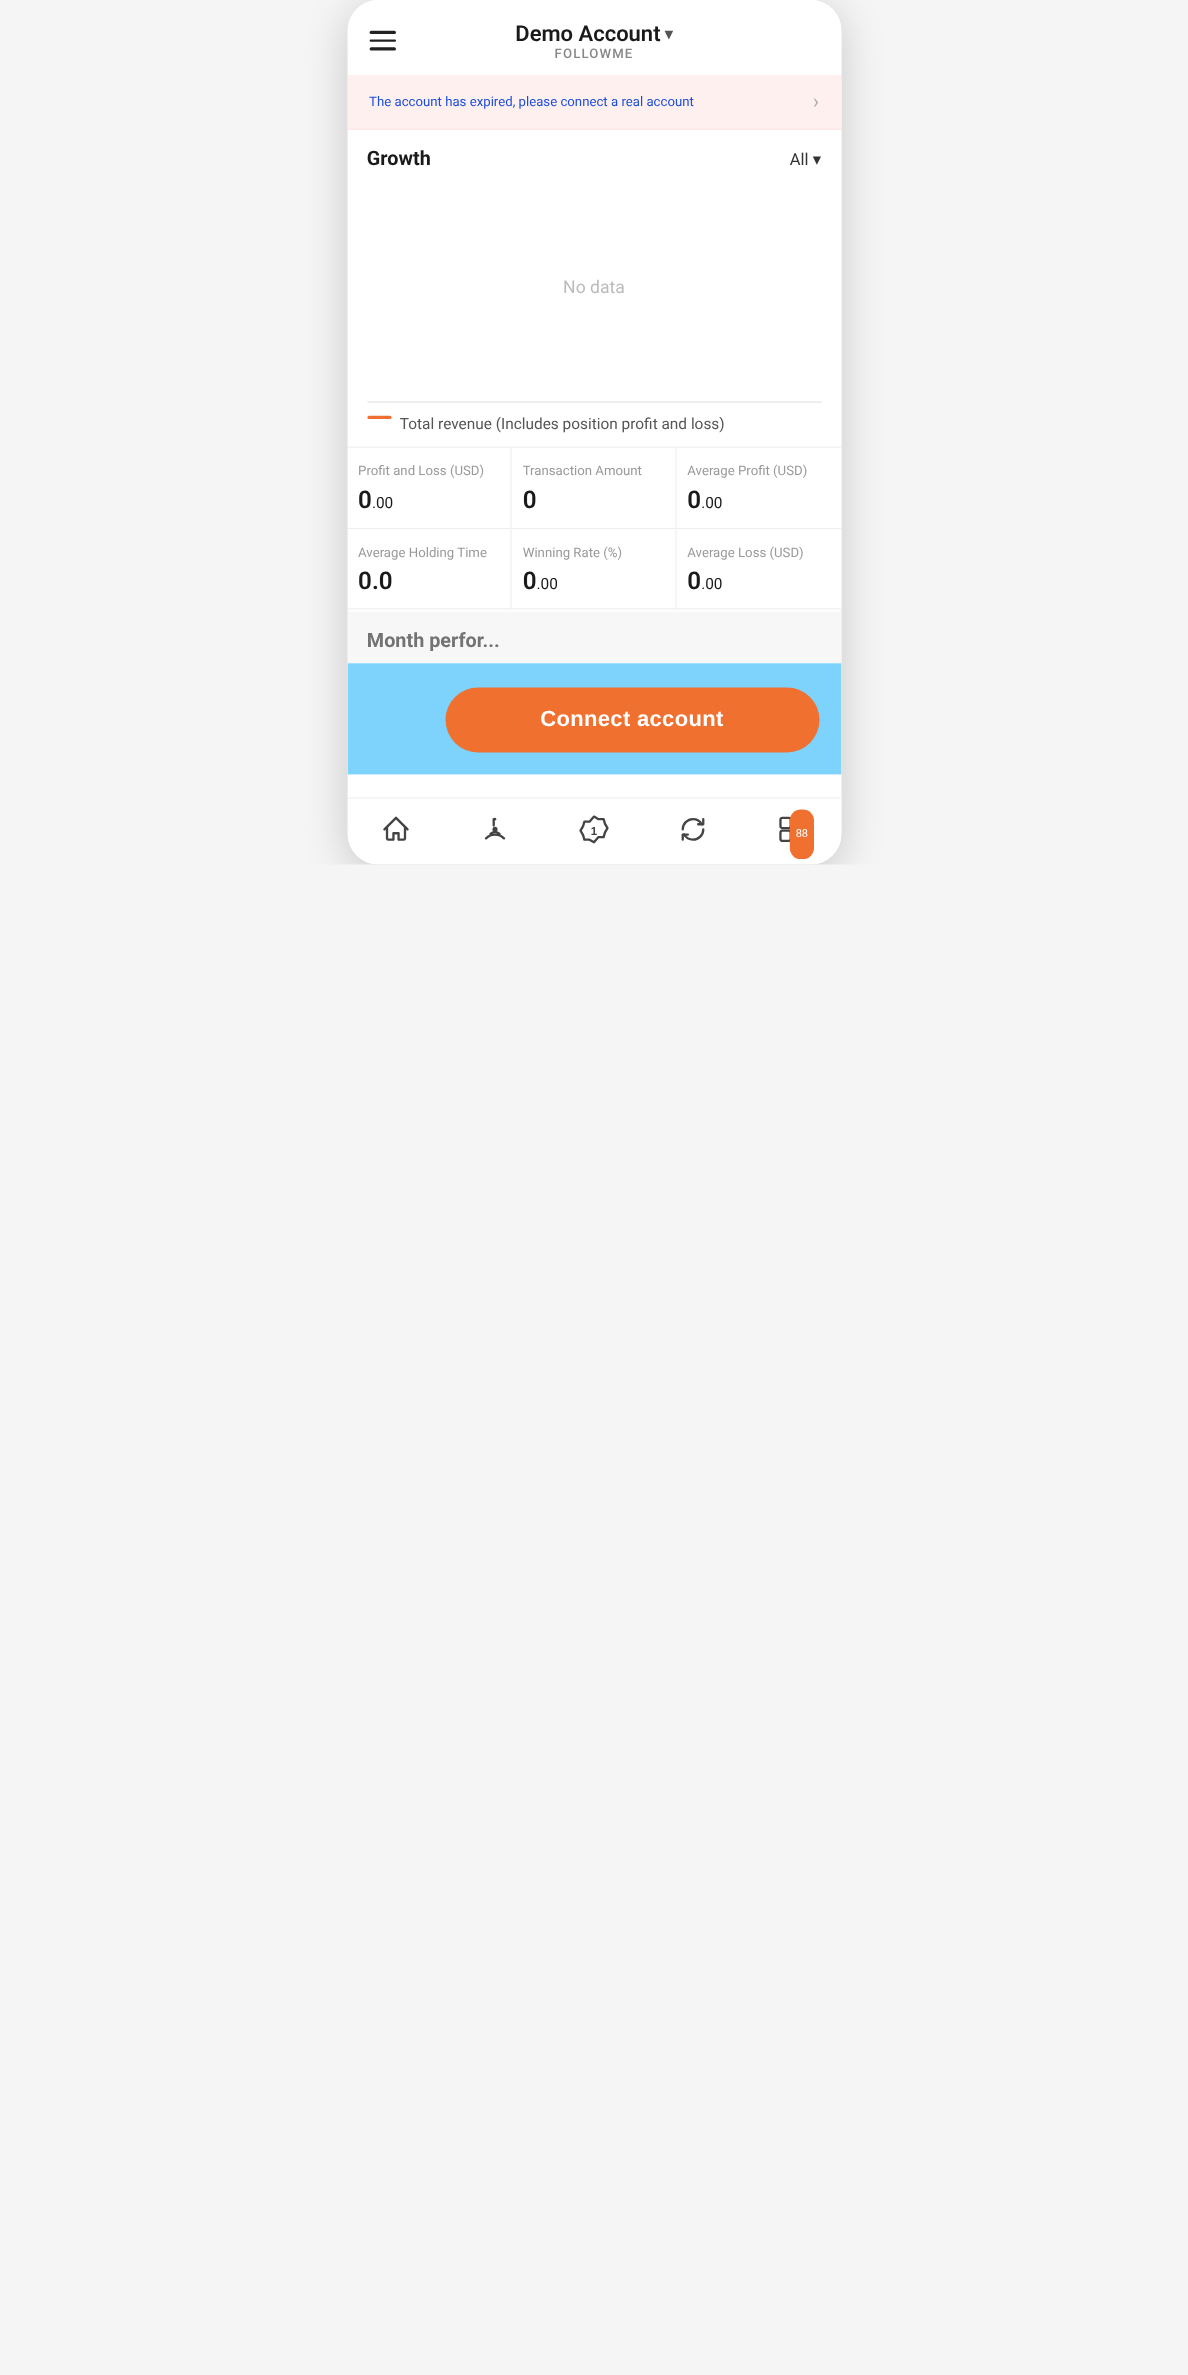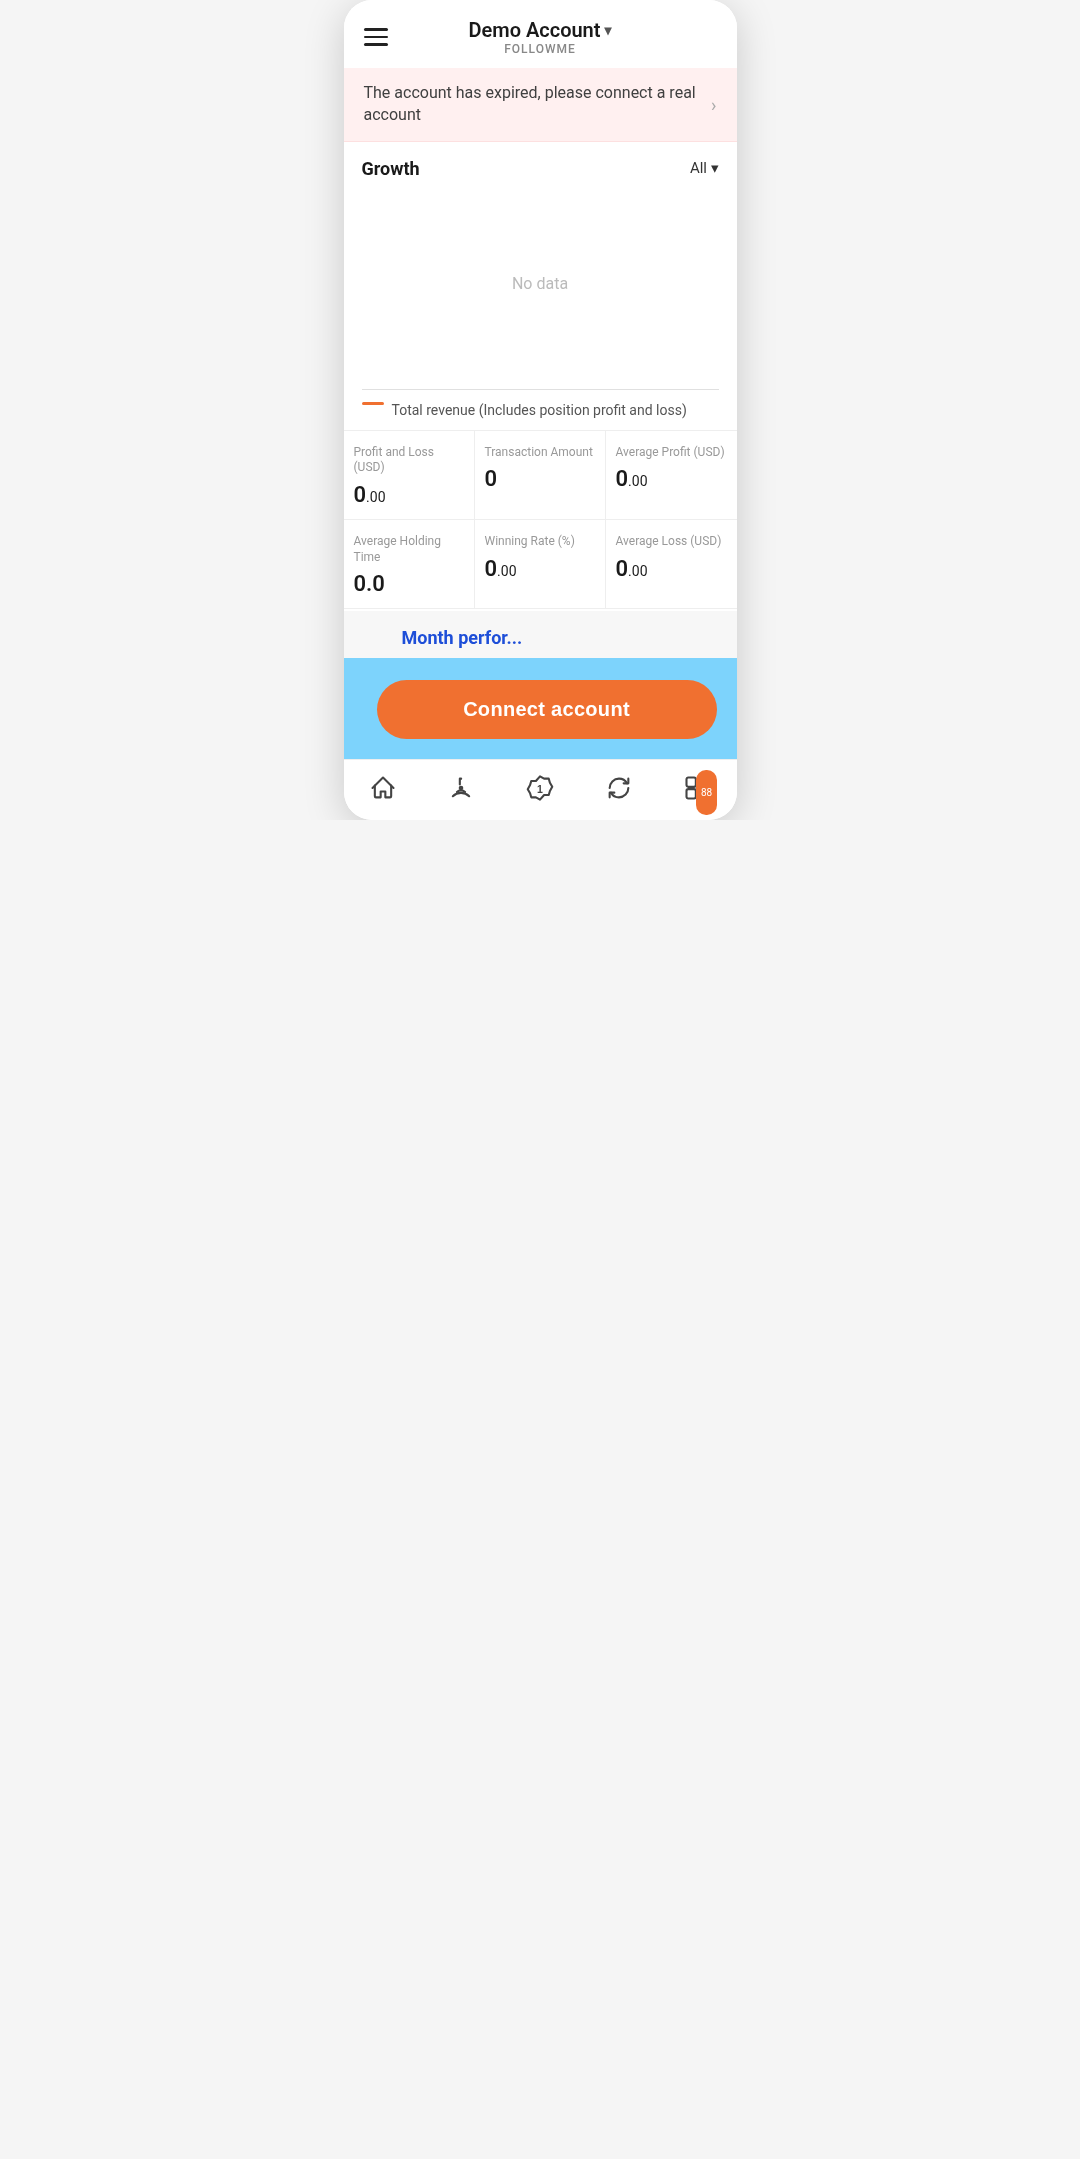--- a/index.html
+++ b/index.html
@@ -5,21 +5,21 @@
   <style>
     * { box-sizing: border-box; margin: 0; padding: 0; }
     body {
       font-family: -apple-system, BlinkMacSystemFont, 'Segoe UI', Roboto, sans-serif;
       background: #f5f5f5;
       display: flex;
       justify-content: center;
       align-items: flex-start;
     }
     .phone-container {
-      width: 393px;
+      width: 449px;
       min-height: 786px;
       background: #fff;
       border-radius: 28px;
       overflow: hidden;
       box-shadow: 0 8px 40px rgba(0,0,0,0.18);
       position: relative;
       display: flex;
       flex-direction: column;
     }
 
@@ -73,22 +73,22 @@
     
     .alert-banner {
       background: #fff0f0;
       padding: 14px 20px;
       display: flex;
       align-items: center;
       justify-content: space-between;
       border-bottom: 1px solid #fde0e0;
     }
     .alert-text {
-      font-size: 16px;
-      color: #404040;
+      font-size: 12px;
+      color: #1d4ed8;
       line-height: 1.4;
       flex: 1;
     }
     .alert-chevron {
       color: #aaa;
       font-size: 18px;
       margin-left: 12px;
     }
 
     
@@ -218,22 +218,21 @@
 
     
     .month-section {
       background: #f7f7f7;
       padding: 16px 18px 10px;
       margin-top: 2px;
     }
     .month-title {
       font-size: 18px;
       font-weight: 700;
-      color: #1d4ed8;
-      margin-left: 40px;
+      color: #737373;
     }
 
     
     .connect-btn-wrapper {
       position: relative;
       display: flex;
       justify-content: flex-end;
       padding: 22px 20px 20px;
       background: #7dd3fc;
     }

